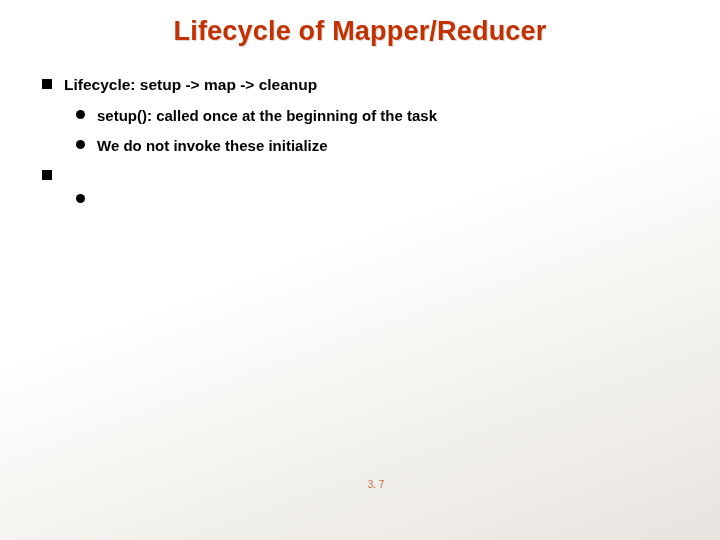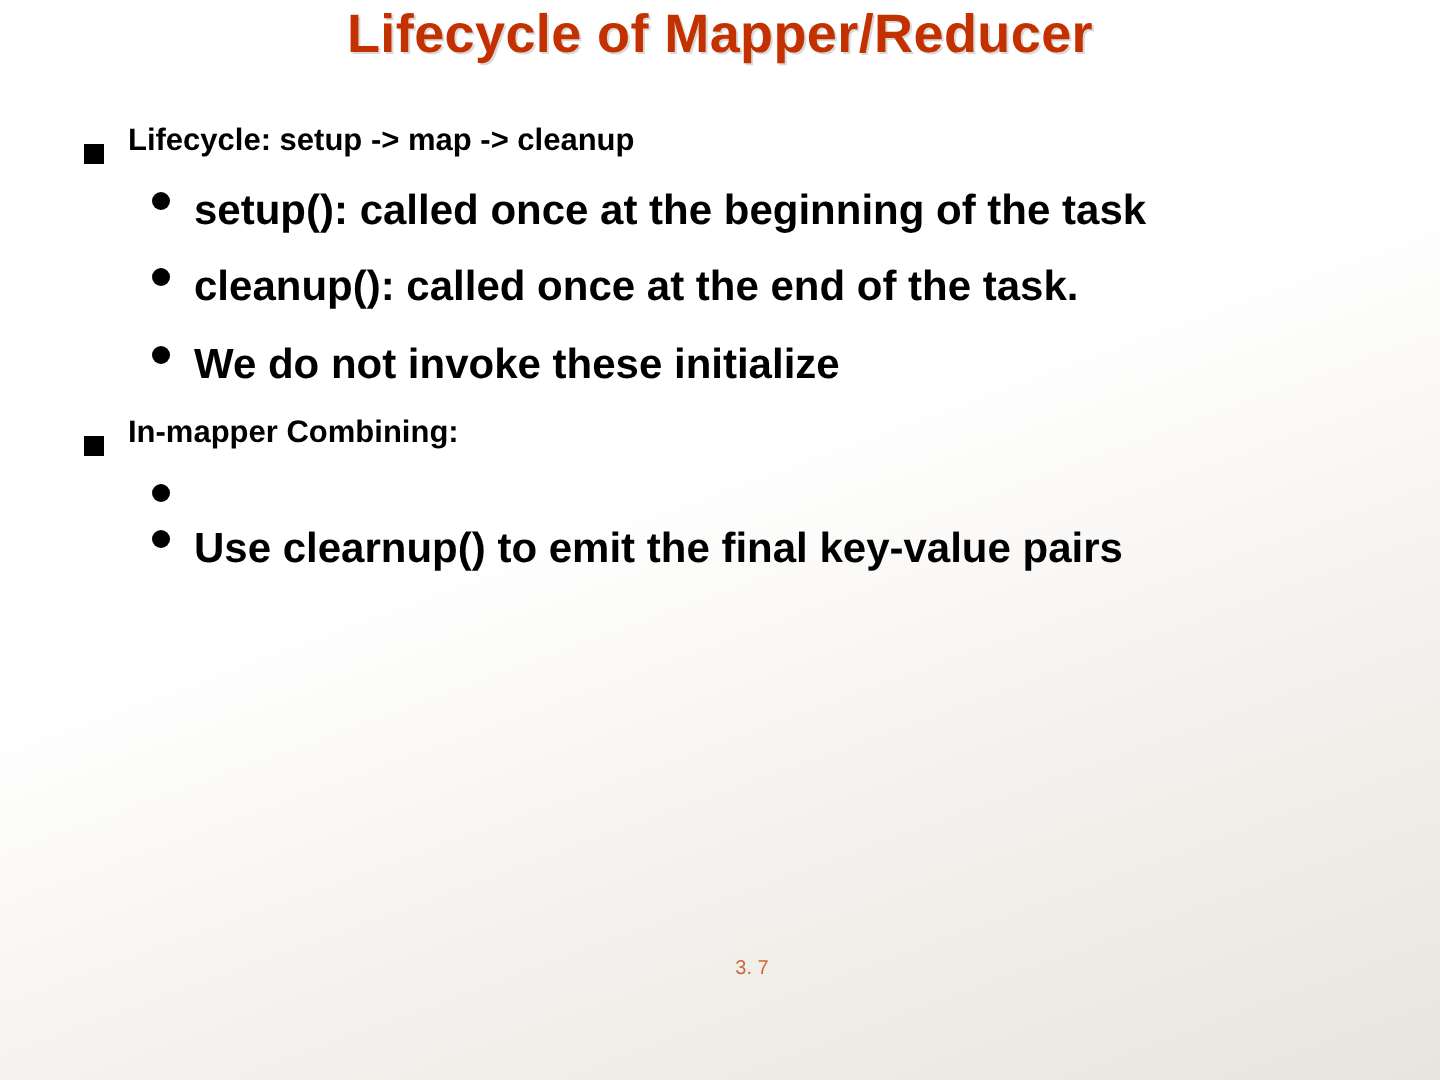--- a/index.html
+++ b/index.html
@@ -5,38 +5,38 @@
   * { box-sizing: border-box; margin: 0; padding: 0; }
   html, body { width: 720px; height: 540px; overflow: hidden; }
   body {
     font-family: Arial, Helvetica, sans-serif;
     background: linear-gradient(160deg, #ffffff 0%, #ffffff 45%, #f4f2ee 70%, #e8e5df 100%);
     position: relative;
   }
   .slide {
     width: 720px;
     height: 504px;
-    padding: 2px 40px 0 40px;
+    padding: 16px 40px 0 40px;
     position: relative;
   }
   .title {
     font-size: 27px;
     font-weight: bold;
     color: #c33100;
     text-align: center;
     text-shadow: 1px 1px 0 rgba(180,180,180,0.5);
     margin-bottom: 28px;
     letter-spacing: 0.2px;
   }
   .content {
     padding-left: 2px;
   }
   .item-l1 {
     display: flex;
-    align-items: flex-end;
+    align-items: flex-start;
     margin-bottom: 10px;
   }
   .item-l2 {
     display: flex;
     align-items: flex-start;
     margin-bottom: 10px;
     margin-left: 34px;
   }
   .bullet-square {
     width: 10px;
@@ -55,21 +55,21 @@
     margin-top: 4px;
     margin-right: 12px;
   }
   .text-l1 {
     font-size: 15.5px;
     font-weight: bold;
     color: #000;
     line-height: 1.35;
   }
   .text-l2 {
-    font-size: 21px;
+    font-size: 15px;
     font-weight: bold;
     color: #000;
     line-height: 1.35;
   }
   .page-num {
     position: absolute;
     bottom: 14px;
     left: 16px;
     width: 100%;
     text-align: center;
@@ -88,35 +88,26 @@
     <div class="item-l1">
       <span class="bullet-square"></span>
       <span class="text-l1">Lifecycle: setup -&gt; map -&gt; cleanup</span>
     </div>
     <div class="item-l2">
       <span class="bullet-circle"></span>
       <span class="text-l2">setup(): called once at the beginning of the task</span>
     </div>
     <div class="item-l2">
       <span class="bullet-circle"></span>
-      <span class="text-l2">cleanup(): called once at the end of the task.</span>
-    </div>
-    <div class="item-l2">
-      <span class="bullet-circle"></span>
       <span class="text-l2">We do not invoke these initialize</span>
     </div>
 
     <div class="item-l1">
       <span class="bullet-square"></span>
-      <span class="text-l1">In-mapper Combining:</span>
     </div>
     <div class="item-l2">
       <span class="bullet-circle"></span>
-    </div>
-    <div class="item-l2">
-      <span class="bullet-circle"></span>
-      <span class="text-l2">Use clearnup() to emit the final key-value pairs</span>
     </div>
 
   </div>
 
   <div class="page-num">3. 7</div>
 </div>
 
 </body></html>

